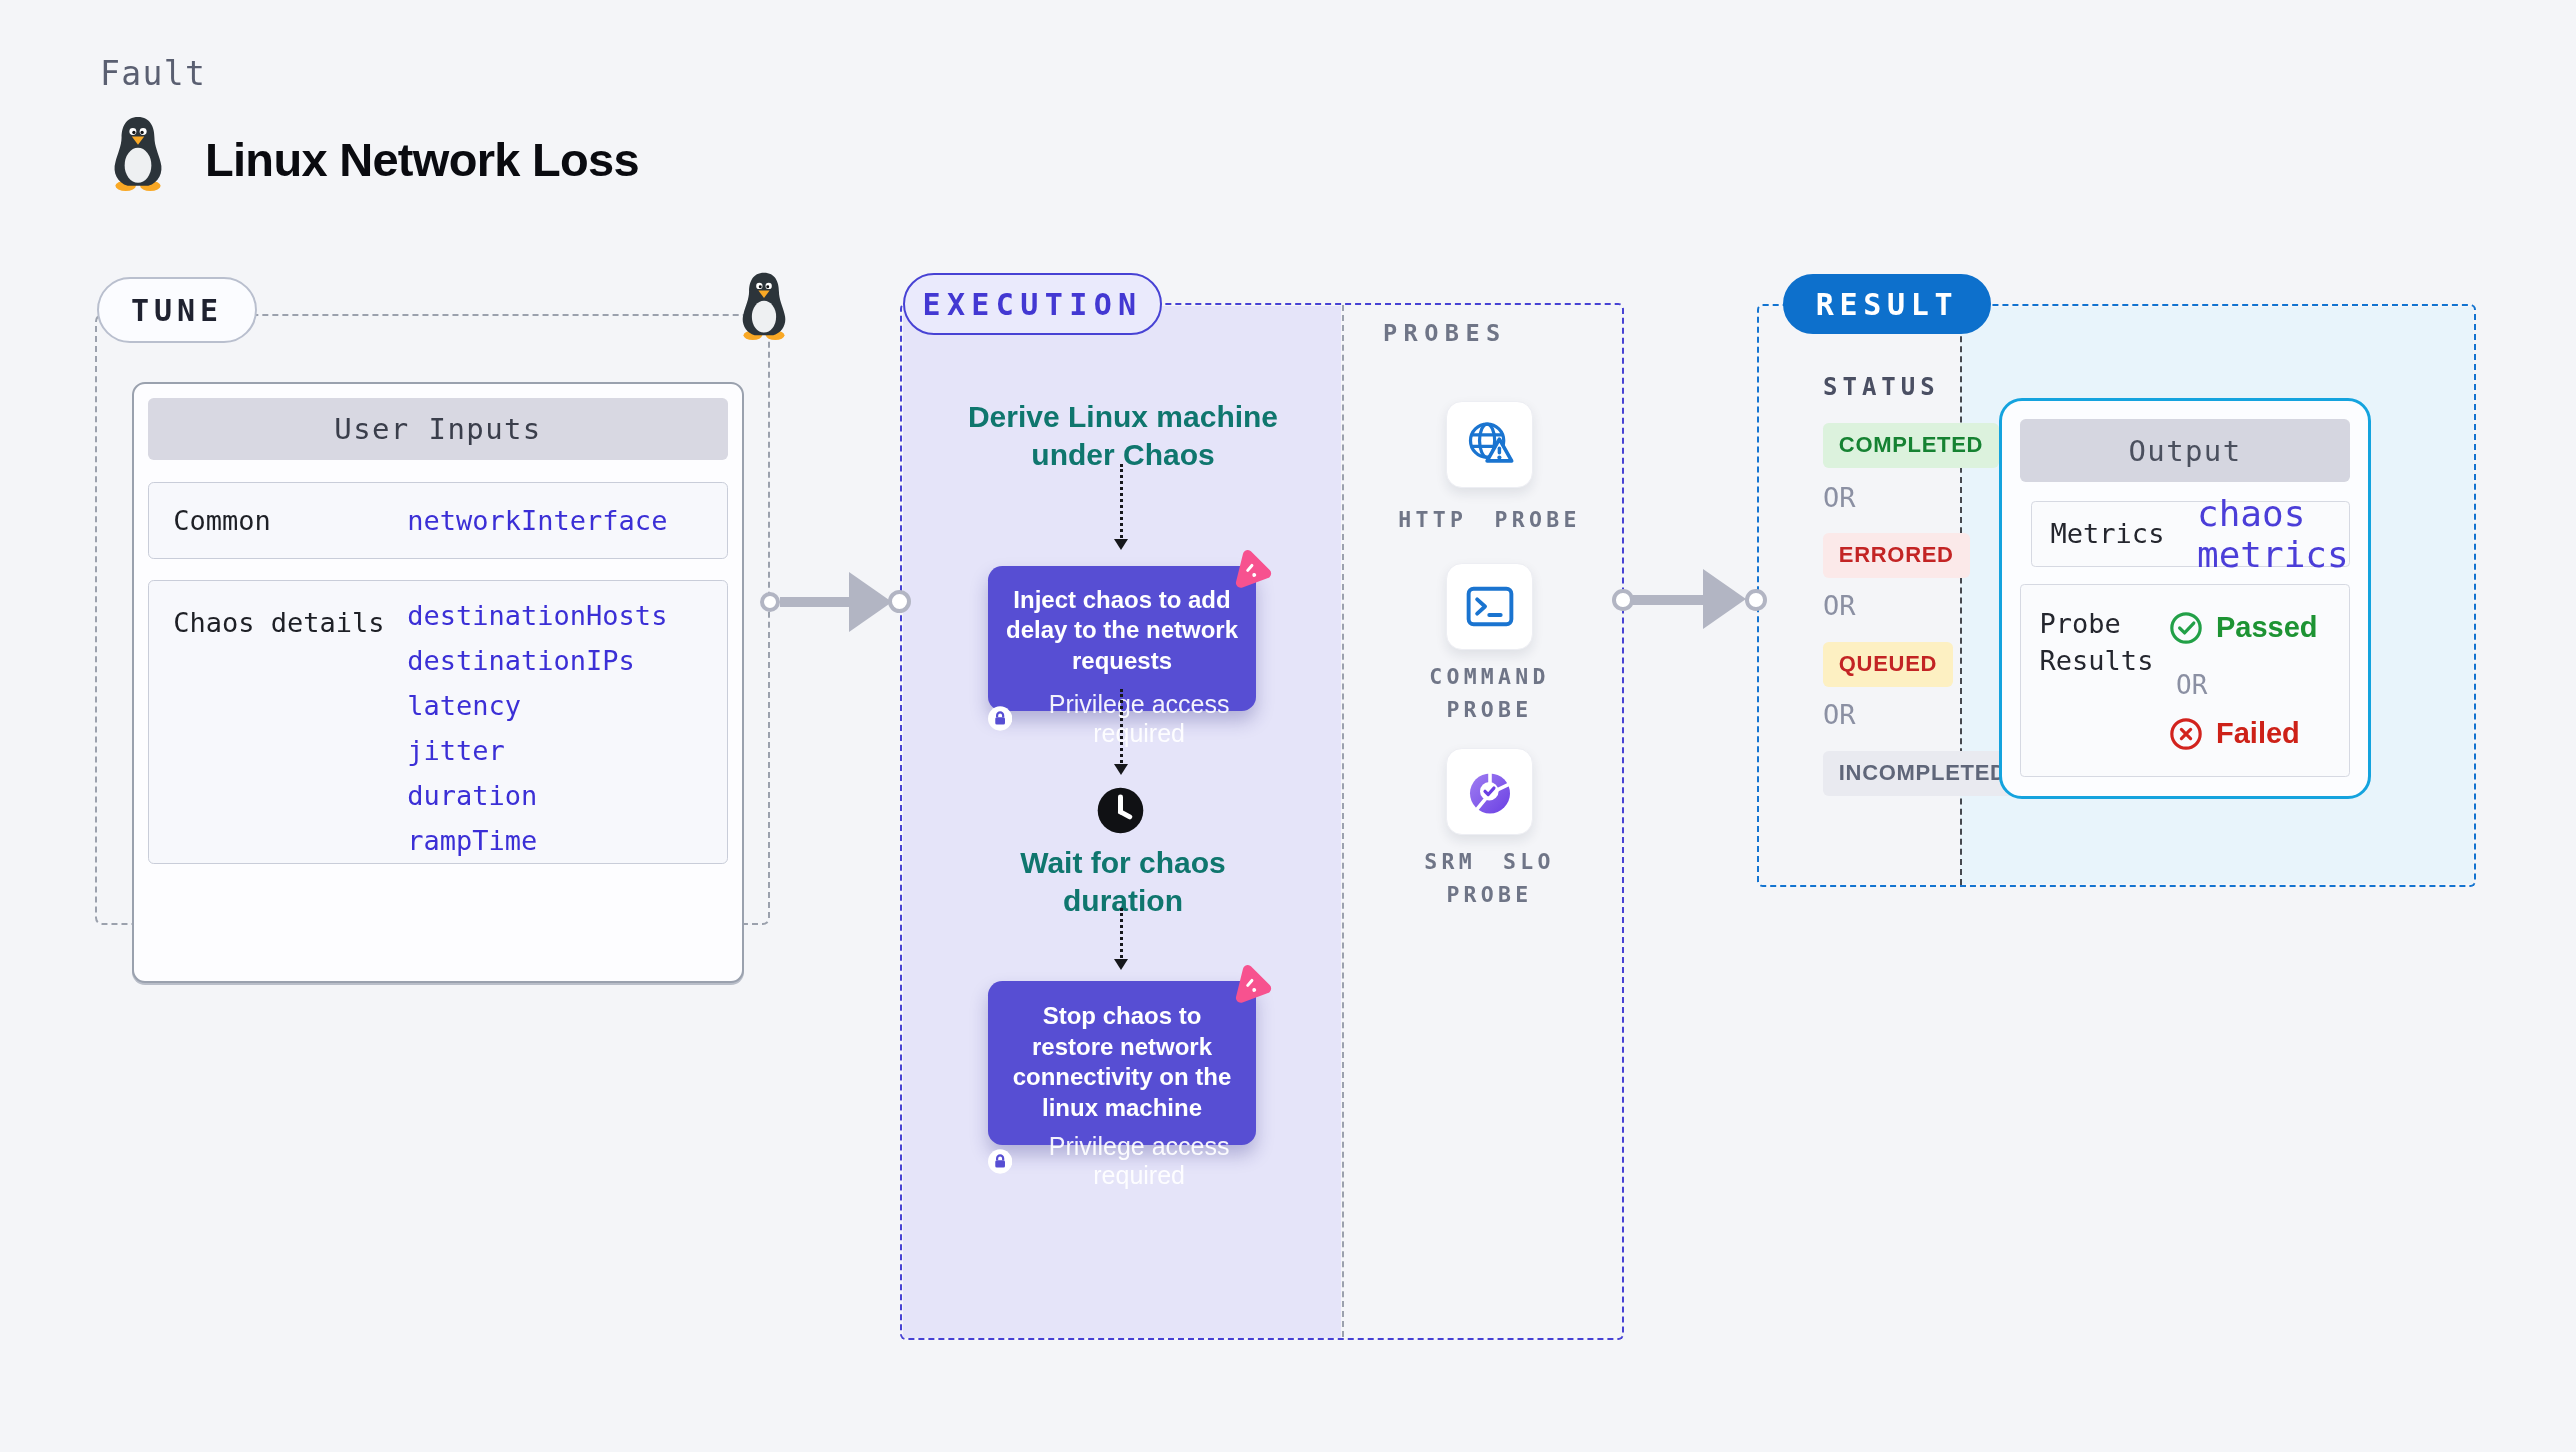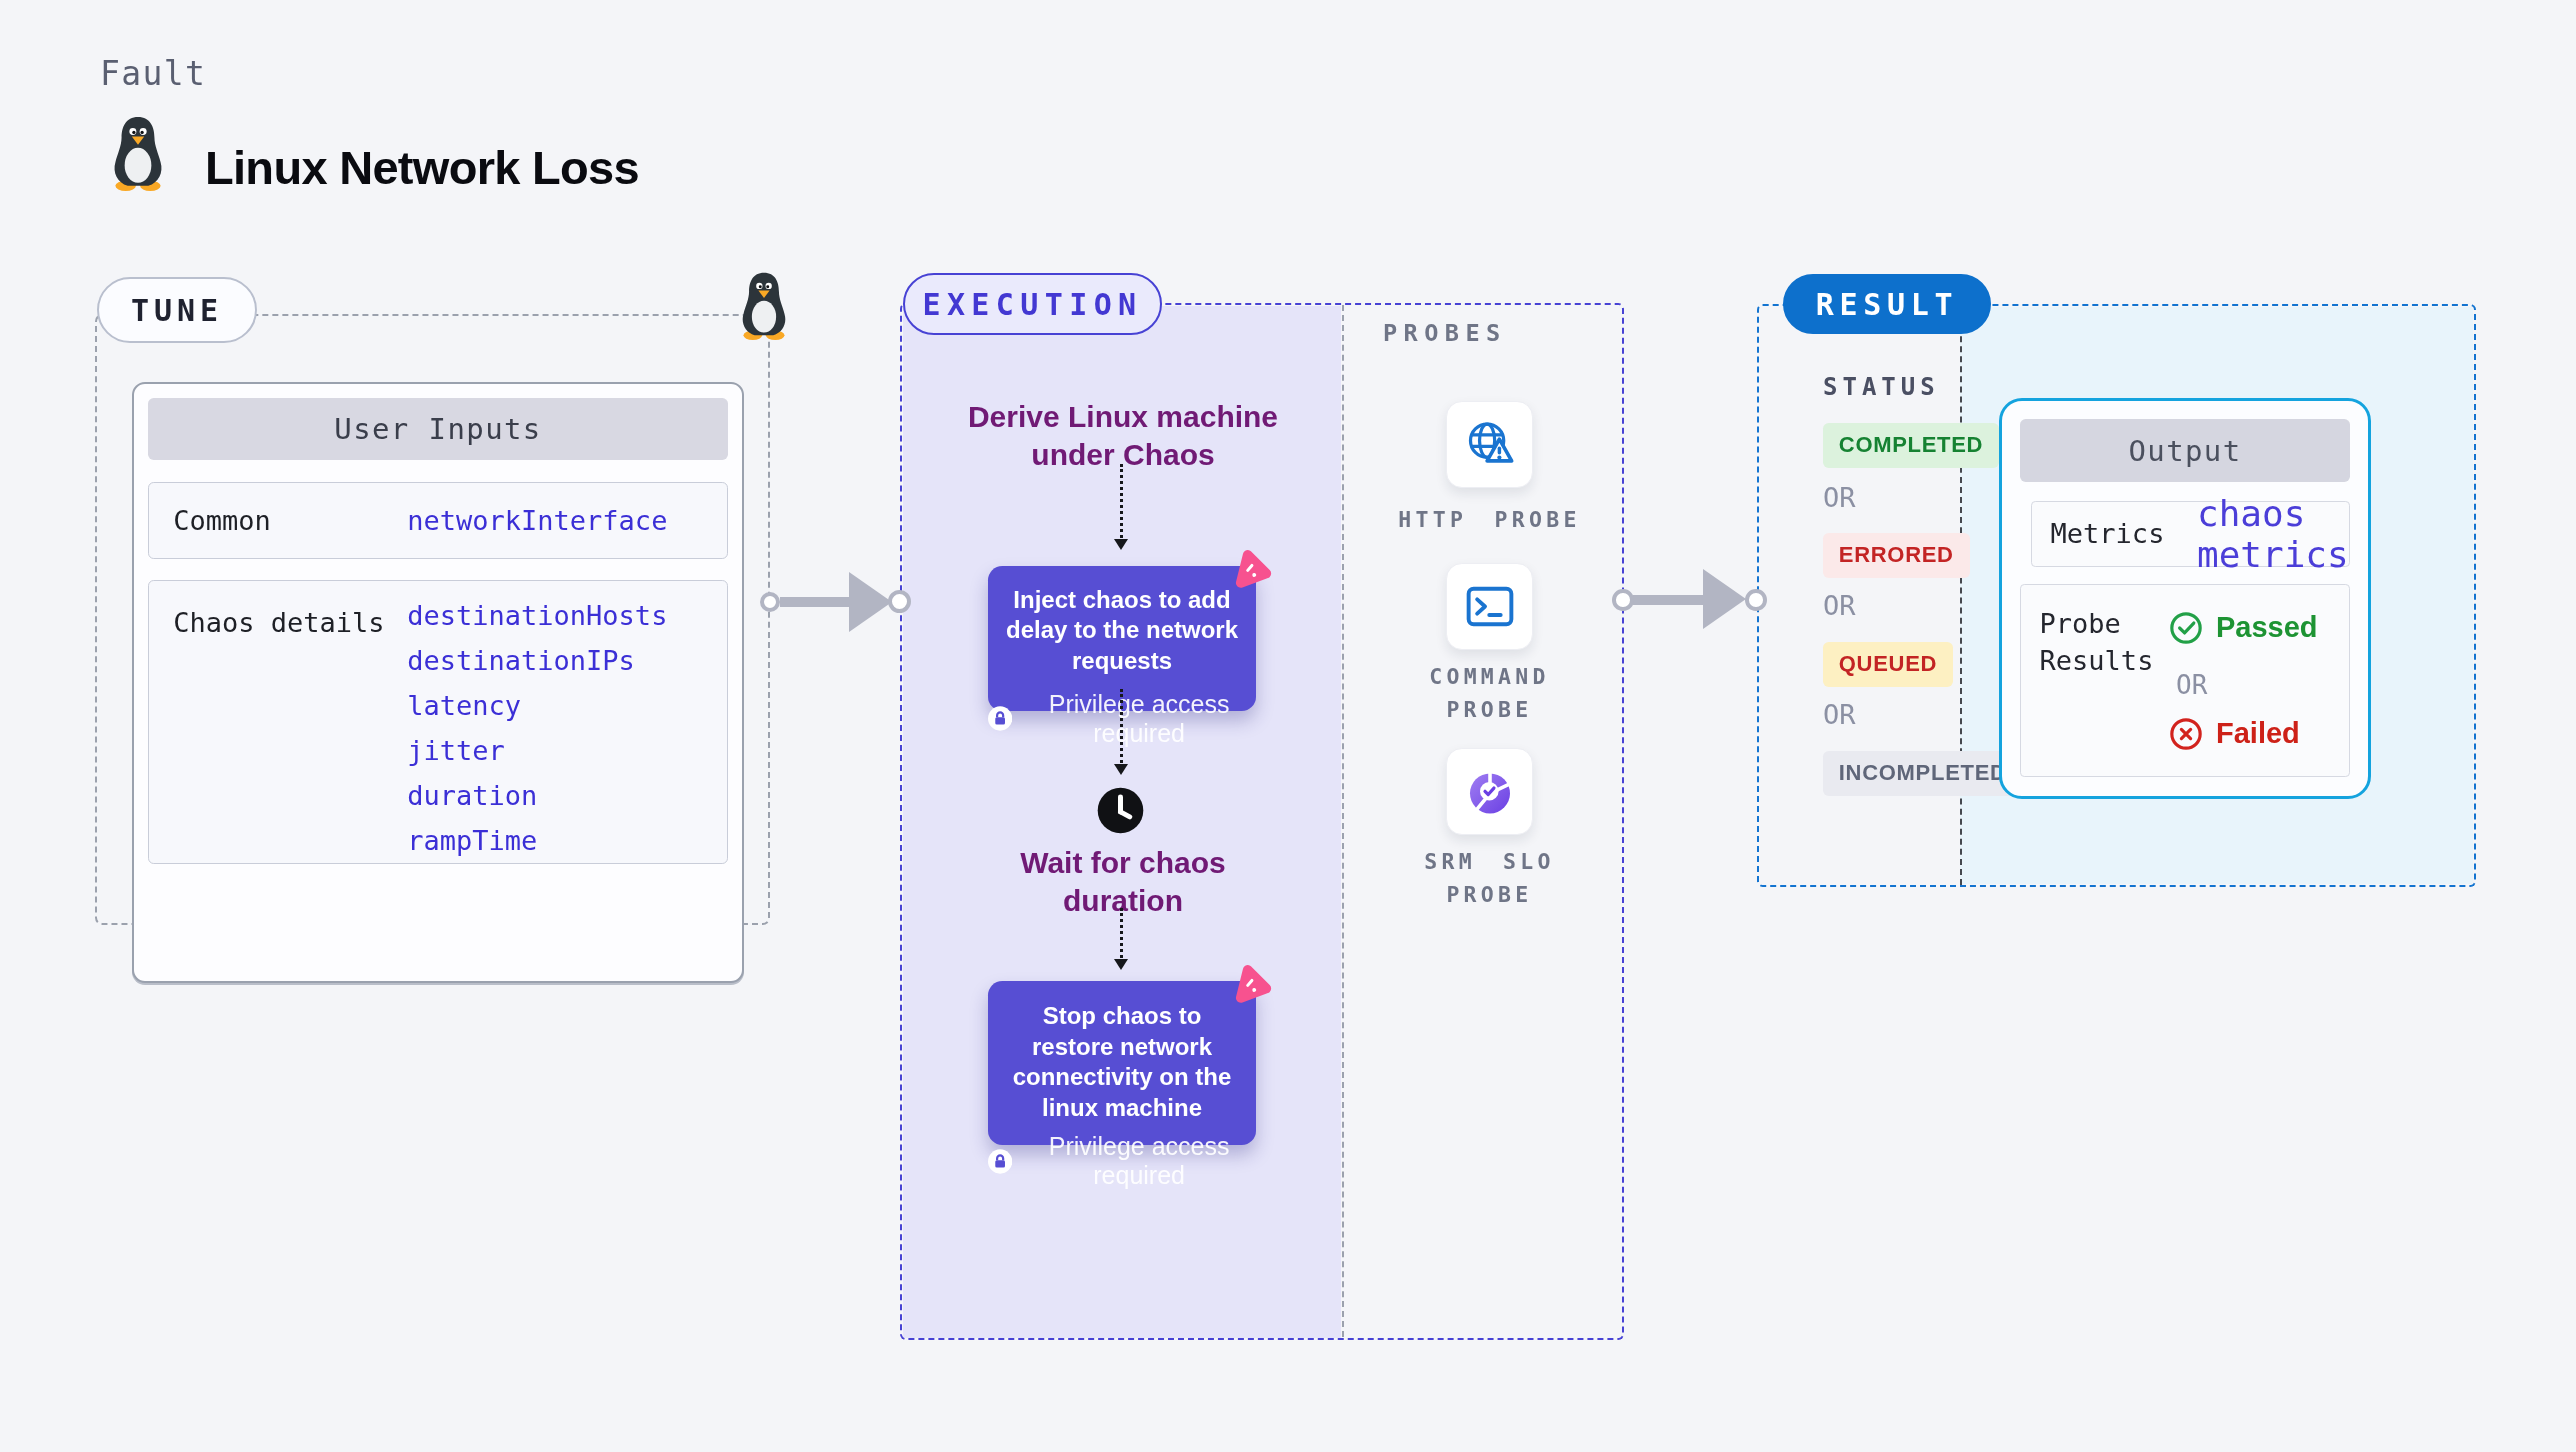--- a/index.html
+++ b/index.html
@@ -8,21 +8,21 @@
 
   .canvas {
     position:relative; width:2576px; height:1452px;
     background:#f4f5f8; overflow:hidden;
     font-family:"DejaVu Sans Mono","Liberation Mono",monospace;
   }
 
   
   .kicker { position:absolute; left:100px; top:54px; font-size:33px; color:#5a5f71; letter-spacing:1.4px; }
   .tux-header { position:absolute; left:107px; top:115px; width:62px; height:76px; }
-  .page-title { position:absolute; left:205px; top:140px; font-size:47px; font-weight:bold; color:#0a0b10; letter-spacing:-0.7px; font-family:"Liberation Sans","DejaVu Sans",sans-serif; }
+  .page-title { position:absolute; left:205px; top:132px; font-size:47px; font-weight:bold; color:#0a0b10; letter-spacing:-0.7px; font-family:"Liberation Sans","DejaVu Sans",sans-serif; }
 
   
   .pill { position:absolute; display:flex; align-items:center; justify-content:center;
           font-weight:bold; font-size:30px; border-radius:34px; z-index:5; }
   .pill-tune   { left:97px; top:277px; width:160px; height:66px; background:#fbfcff; border:2.1px solid #b9bfce; color:#1f2230; letter-spacing:5px; }
   .pill-exec   { left:903px; top:273px; width:259px; height:62px; background:#eaeafc; border:2.9px solid #4742d4; color:#4338d2; letter-spacing:6.4px; }
   .pill-result { left:1783px; top:274px; width:208px; height:60px; background:#0d70cc; border:2.9px solid #0d70cc; color:#ffffff; letter-spacing:5.7px; }
 
   
   .tune-box { position:absolute; left:95px; top:314px; width:675px; height:611px;
@@ -52,21 +52,21 @@
 
   
   .exec-box { position:absolute; left:900px; top:303px; width:724px; height:1037px;
               border:2.9px dashed #4742d4; border-radius:5.7px; }
   .exec-purple { position:absolute; left:1.4px; top:1.4px; width:438px; height:1032px;
                  background:#e5e4f9; border-radius:2.9px 0 0 2.9px; }
   .exec-sep { position:absolute; left:440px; top:0; height:1032px; border-left:2.1px dashed #9ba1ad; }
   .probes-label { position:absolute; left:481px; top:14.3px; font-size:23.6px; font-weight:bold; color:#6f7587; letter-spacing:6.4px; }
 
   .flow-text { position:absolute; width:330px; text-align:center; font-family:"Liberation Sans","DejaVu Sans",sans-serif;
-               font-weight:bold; font-size:30px; color:#701a75; line-height:1.25; }
+               font-weight:bold; font-size:30px; color:#0f766e; line-height:1.25; }
   .derive-text { left:958px; top:398px; }
   .wait-text { left:958px; top:844px; }
 
   .varrow { position:absolute; width:0; border-left:3.6px dotted #16171b; }
   .varrow::after { content:""; position:absolute; left:-8.6px; bottom:-13px;
                    border:7.2px solid transparent; border-top:11.5px solid #16171b; }
   .va1 { left:1120px; top:464px; height:80px; }
   .va2 { left:1120px; top:689px; height:80px; }
   .va3 { left:1120px; top:908px; height:56px; }
 

